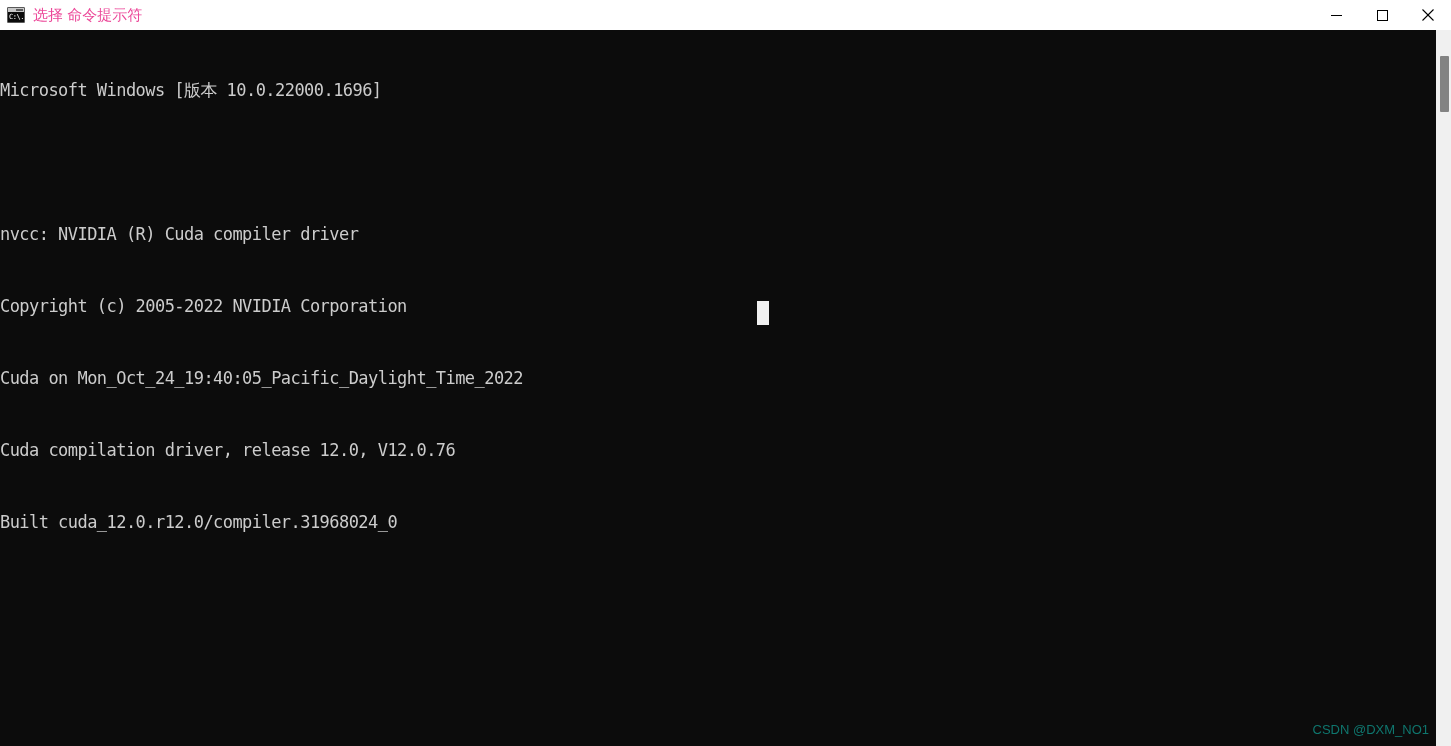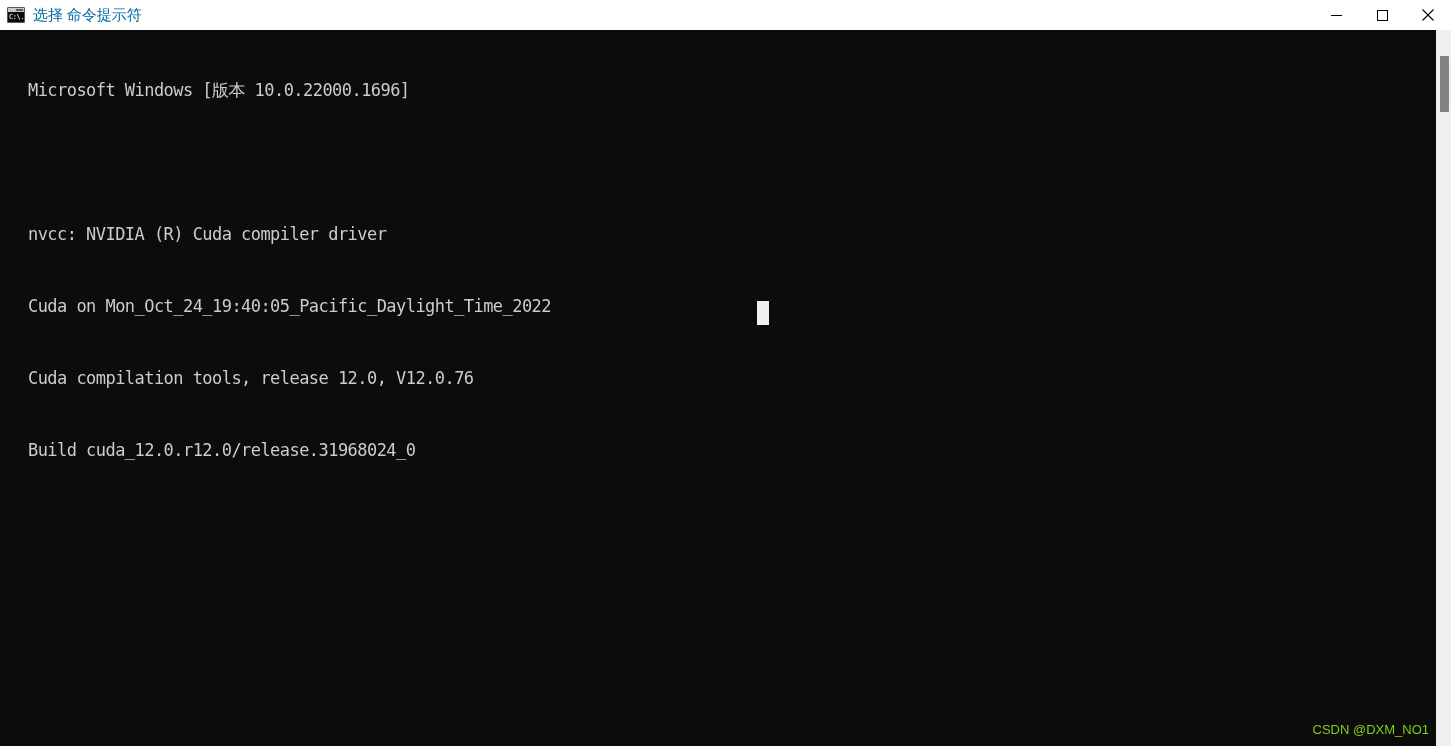--- a/index.html
+++ b/index.html
@@ -77,23 +77,23 @@
     left: 1px;
     top: 4px;
     font-family: "DejaVu Sans Mono", monospace;
     font-size: 7px;
     line-height: 10px;
     color: #ffffff;
     letter-spacing: -0.5px;
     white-space: nowrap;
   }
   .title-text {
-    font-family: Liberation Serif, serif;
+    font-family: Liberation Sans, sans-serif;
     font-size: 15px;
-    color: #0369a1;
+    color: #ec4899;
     white-space: nowrap;
     line-height: 30px;
   }
   .window-controls {
     display: flex;
     flex: 0 0 auto;
     height: 30px;
   }
   .wc-btn {
     width: 46px;
@@ -124,21 +124,20 @@
     font-family: "DejaVu Sans Mono", monospace;
     font-size: 17px;
     line-height: 24px;
     color: #cccccc;
     white-space: pre;
     letter-spacing: -0.55px;
   }
   .console-line {
     height: 24px;
     white-space: pre;
-    margin-left: 28px;
   }
 
   
   .block-cursor {
     position: absolute;
     left: 757px;
     top: 271px;
     width: 12px;
     height: 24px;
     background: #f0f0f0;
@@ -163,21 +162,21 @@
     border-radius: 1px;
   }
 
   
   .watermark {
     position: absolute;
     right: 22px;
     bottom: 9px;
     font-family: "Liberation Sans", sans-serif;
     font-size: 13px;
-    color: #84cc16;
+    color: #0f766e;
     white-space: nowrap;
   }
 </style>
 </head>
 <body>
 
 <div class="window">
 
   <div class="titlebar">
     <div class="title-left">
@@ -205,23 +204,24 @@
         </svg>
       </div>
     </div>
   </div>
 
   <div class="terminal">
     <div class="console-text">
       <div class="console-line">Microsoft Windows [版本 10.0.22000.1696]</div>
       <div class="console-line"></div>
       <div class="console-line">nvcc: NVIDIA (R) Cuda compiler driver</div>
+      <div class="console-line">Copyright (c) 2005-2022 NVIDIA Corporation</div>
       <div class="console-line">Cuda on Mon_Oct_24_19:40:05_Pacific_Daylight_Time_2022</div>
-      <div class="console-line">Cuda compilation tools, release 12.0, V12.0.76</div>
-      <div class="console-line">Build cuda_12.0.r12.0/release.31968024_0</div>
+      <div class="console-line">Cuda compilation driver, release 12.0, V12.0.76</div>
+      <div class="console-line">Built cuda_12.0.r12.0/compiler.31968024_0</div>
       <div class="console-line"></div>
       
     </div>
     <div class="block-cursor"></div>
     <div class="watermark">CSDN @DXM_NO1</div>
   </div>
 
   <div class="scrollbar">
     <div class="scroll-thumb"></div>
   </div>

